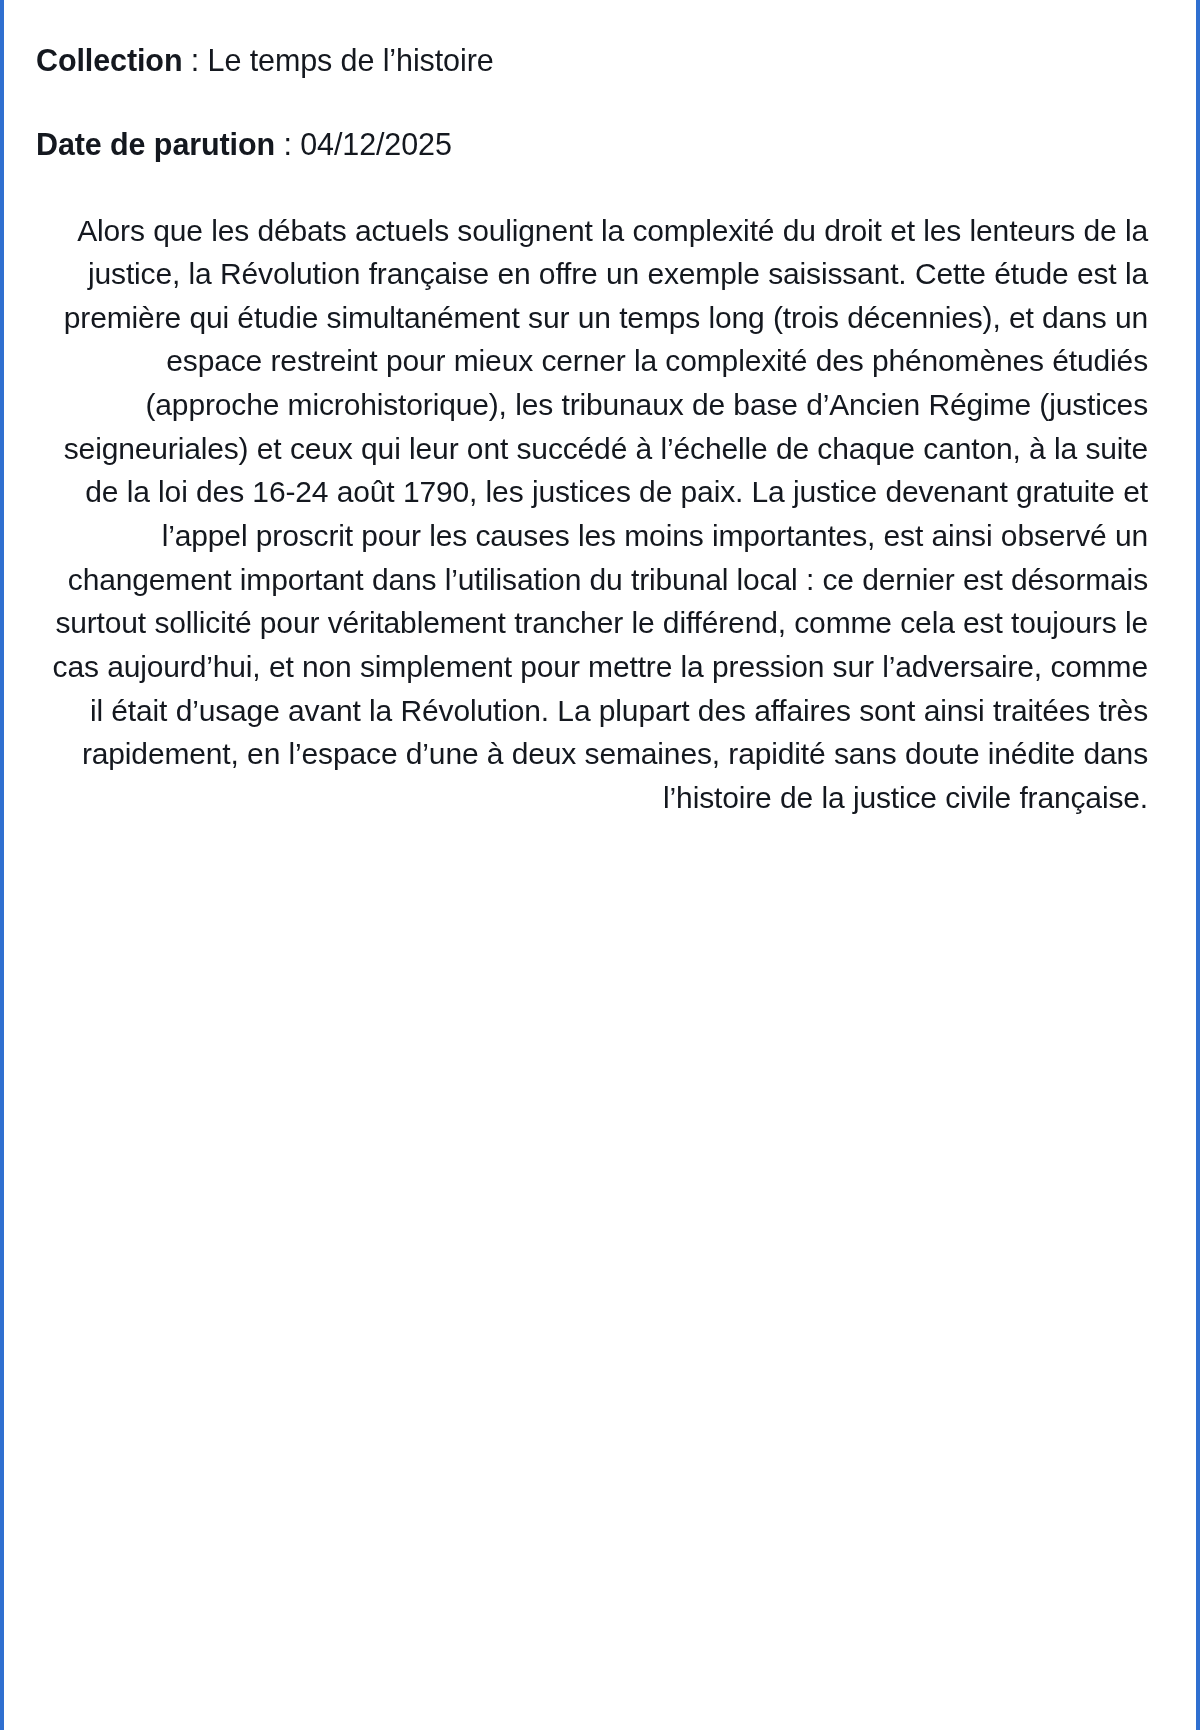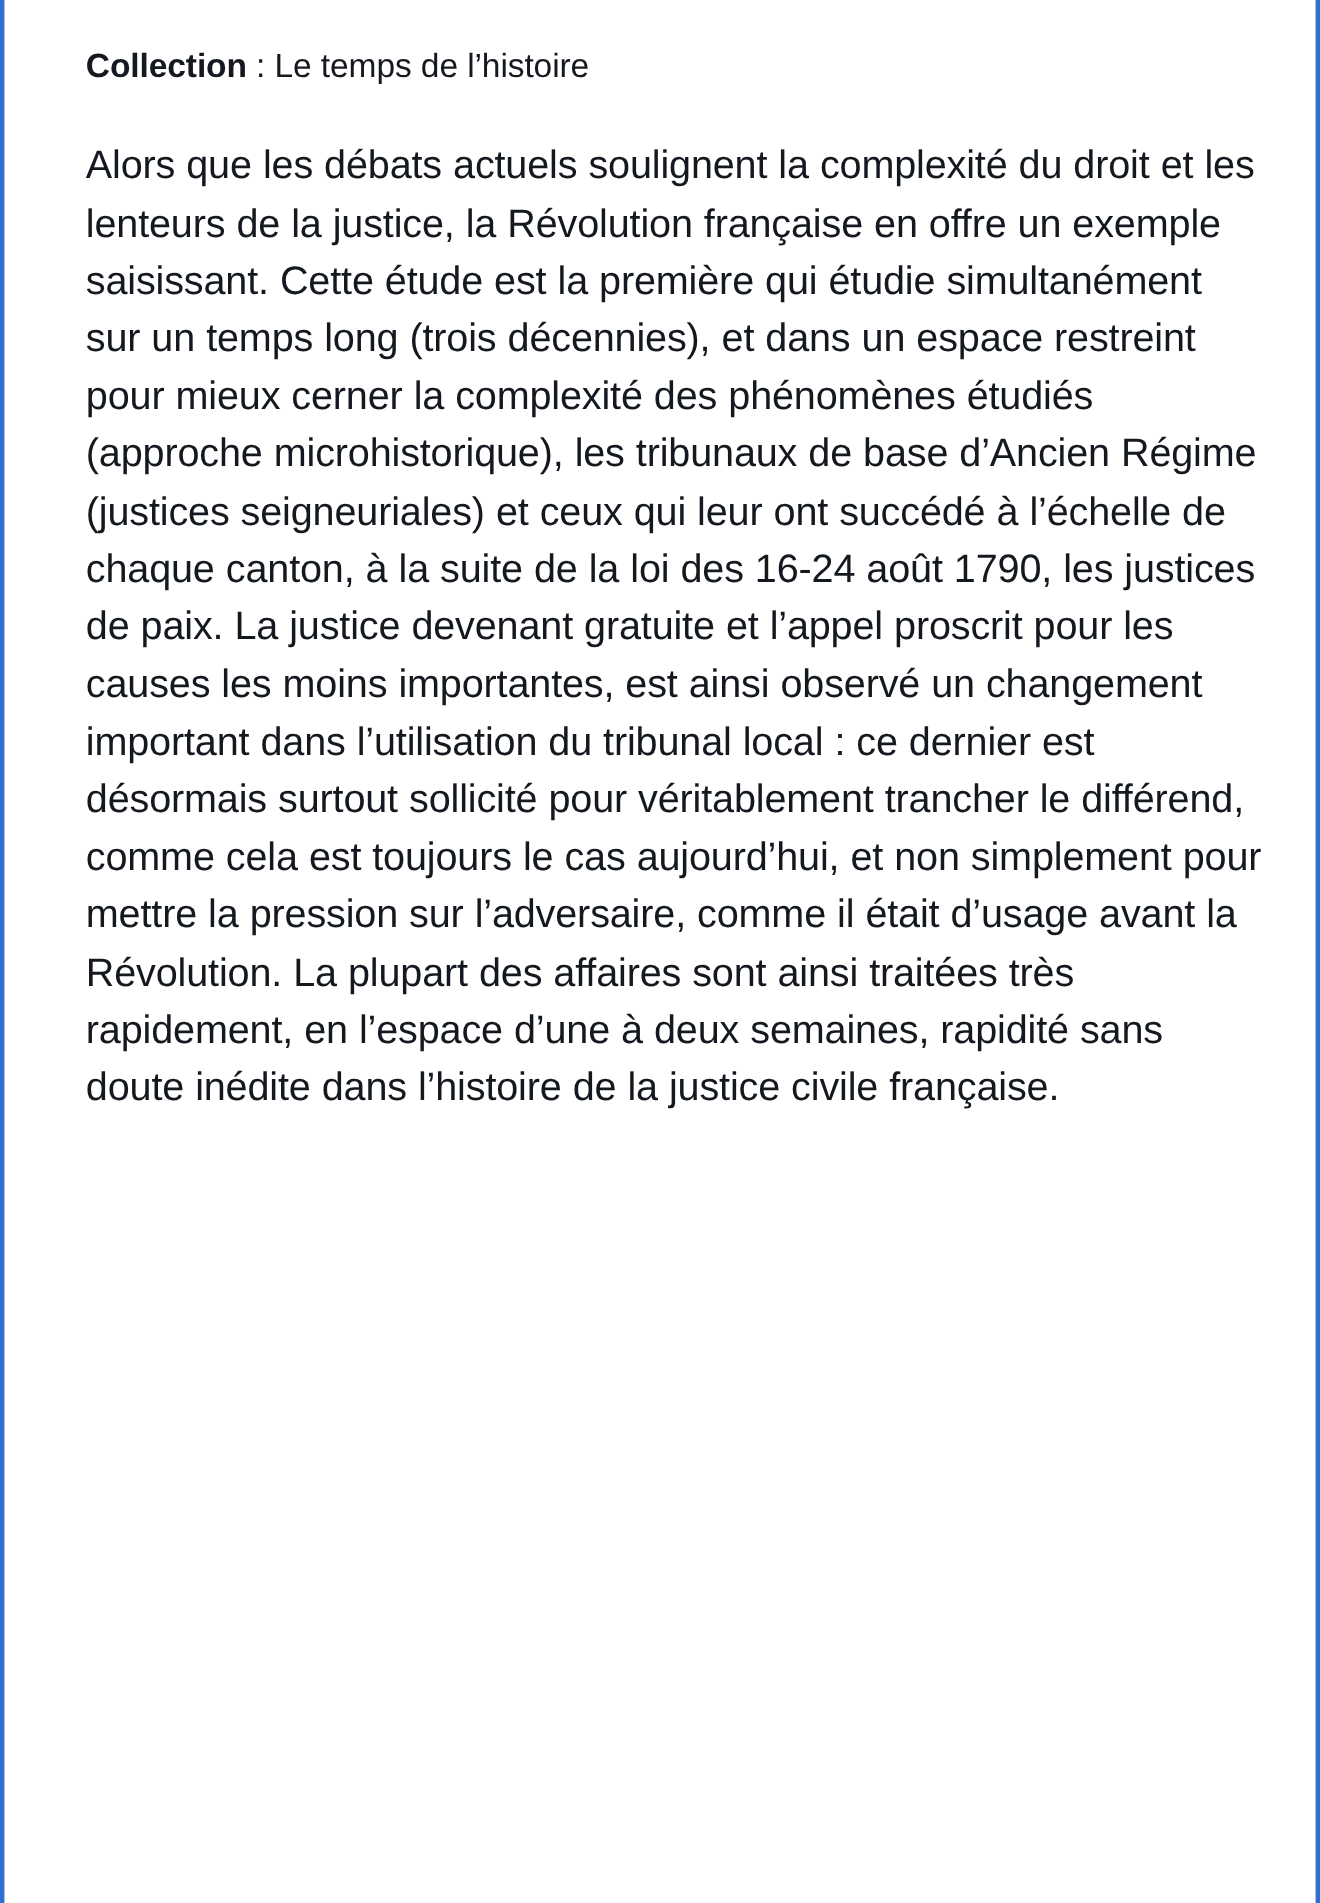--- a/index.html
+++ b/index.html
@@ -13,21 +13,20 @@
     font-family: "Liberation Sans", sans-serif;
     color: #14181f;
     -webkit-font-smoothing: antialiased;
   }
   .page {
     position: relative;
     width: 1200px;
     min-height: 1730px;
     box-sizing: border-box;
     background: #ffffff;
-    padding-left: 42px;
   }
   
   .edge-rule {
     position: absolute;
     top: 0;
     bottom: 0;
     width: 4px;
     background: #2f6fd0;
   }
   .edge-rule.left { left: 0; }
@@ -50,40 +49,43 @@
     font-weight: 700;
   }
   .meta-sep {
     font-weight: 400;
   }
   .meta-value {
     font-weight: 400;
   }
 
   .abstract {
-    font-size: 36px;
+    font-size: 30px;
     line-height: 1.455;
     margin: 0;
     letter-spacing: -0.15px;
-    text-align: left;
+    text-align: right;
     word-spacing: 0.2px;
   }
 </style>
 </head>
 <body>
 
 <div class="page">
 
   <div class="edge-rule left"></div>
   <div class="edge-rule right"></div>
 
   <div class="content">
 
     <p class="meta-line">
       <span class="meta-label">Collection</span><span class="meta-sep"> : </span><span class="meta-value">Le temps de l’histoire</span>
     </p>
 
 
+    <p class="meta-line">
+      <span class="meta-label">Date de parution</span><span class="meta-sep"> : </span><span class="meta-value">04/12/2025</span>
+    </p>
 
     <p class="abstract">Alors que les débats actuels soulignent la complexité du droit et les lenteurs de la justice, la Révolution française en offre un exemple saisissant. Cette étude est la première qui étudie simultanément sur un temps long (trois décennies), et dans un espace restreint pour mieux cerner la complexité des phénomènes étudiés (approche microhistorique), les tribunaux de base d’Ancien Régime (justices seigneuriales) et ceux qui leur ont succédé à l’échelle de chaque canton, à la suite de la loi des 16-24 août 1790, les justices de paix. La justice devenant gratuite et l’appel proscrit pour les causes les moins importantes, est ainsi observé un changement important dans l’utilisation du tribunal local : ce dernier est désormais surtout sollicité pour véritablement trancher le différend, comme cela est toujours le cas aujourd’hui, et non simplement pour mettre la pression sur l’adversaire, comme il était d’usage avant la Révolution. La plupart des affaires sont ainsi traitées très rapidement, en l’espace d’une à deux semaines, rapidité sans doute inédite dans l’histoire de la justice civile française.</p>
 
   </div>
 </div>
 
 </body></html>

